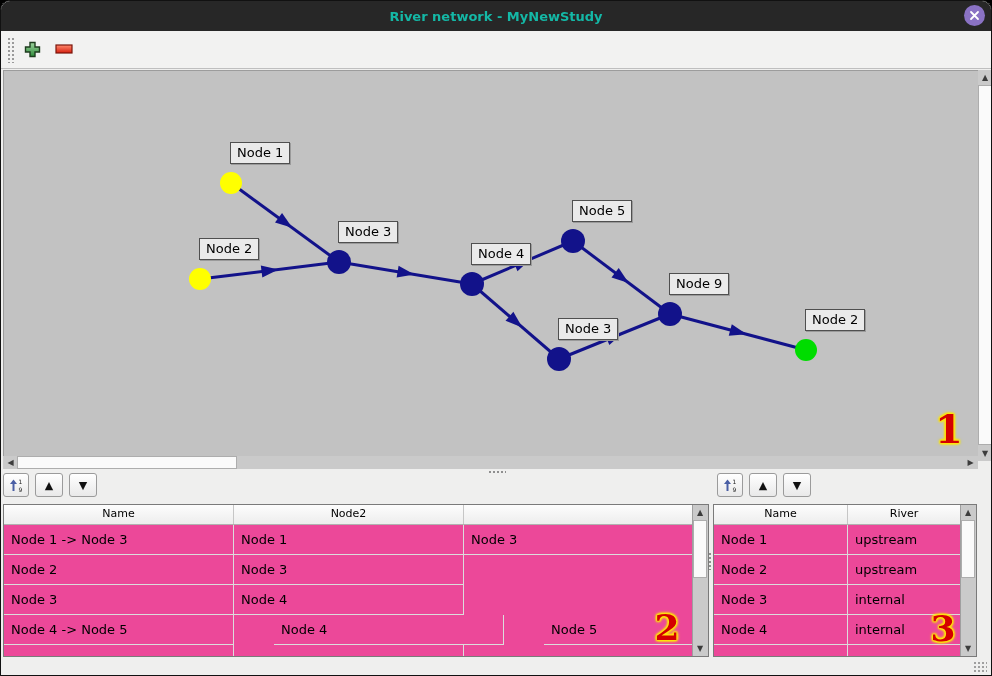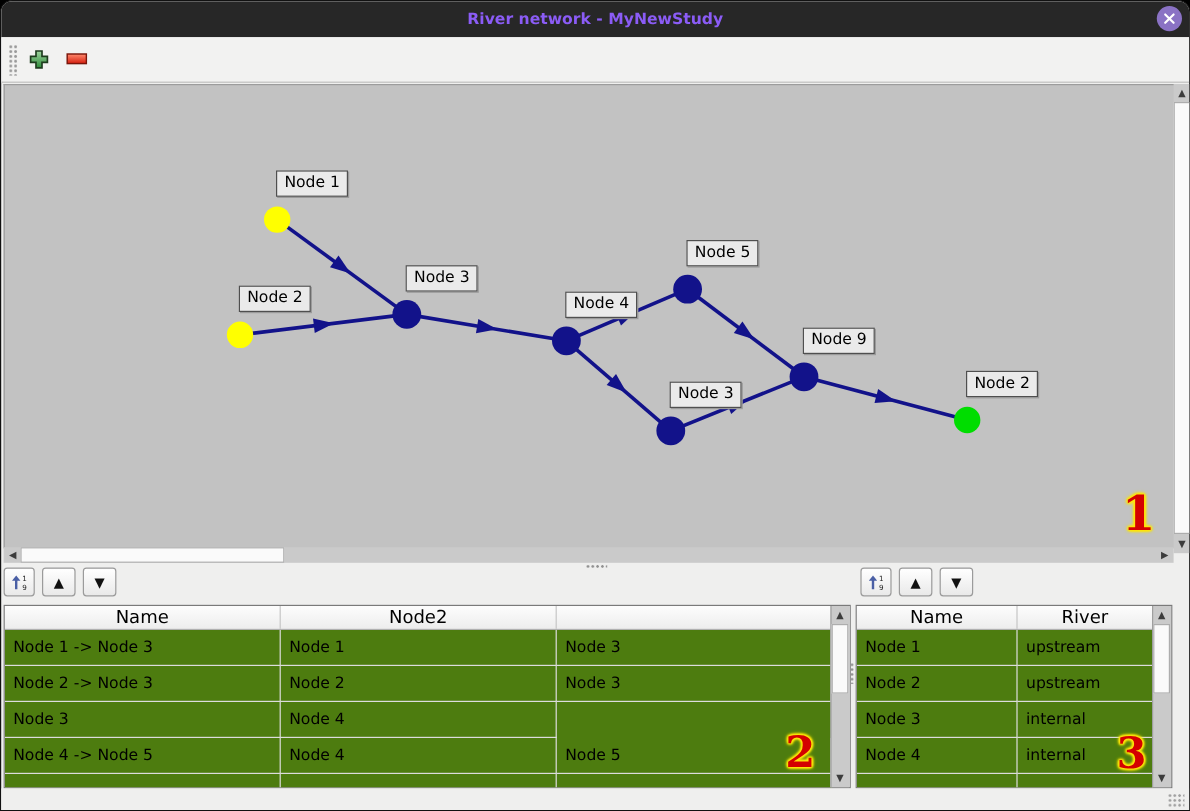--- a/index.html
+++ b/index.html
@@ -1,21 +1,21 @@
 <!DOCTYPE html>
 <html><head>
 <meta charset="utf-8">
 <style>
   html,body{margin:0;padding:0;background:#000;font-family:"DejaVu Sans","Liberation Sans",sans-serif;}
   #window{position:relative;width:990px;height:674px;background:#efefee;border:1px solid #111;
           border-radius:10px 10px 0 0;overflow:hidden;}
   
   #titlebar{position:absolute;left:0;top:0;width:100%;height:30px;background:#272727;
             display:flex;align-items:center;justify-content:center;}
-  #title{color:#8b5cf6;font-size:13px;font-weight:bold;}
+  #title{color:#14b8a6;font-size:13px;font-weight:bold;}
   #close-btn{position:absolute;right:6px;top:4px;width:21px;height:21px;border-radius:50%;
              background:#8a72c4;display:flex;align-items:center;justify-content:center;cursor:pointer;}
   
   #toolbar{position:absolute;left:0;top:30px;width:100%;height:37px;background:#f2f2f1;
            border-bottom:1px solid #bfbfbf;}
   .tool-handle{position:absolute;left:6px;top:6px;width:8px;height:26px;
                background-image:radial-gradient(#9a9a9a 1px,transparent 1.3px);background-size:4px 4px;}
   .tool-icon{position:absolute;top:8px;width:20px;height:20px;display:flex;align-items:center;justify-content:center;cursor:pointer;}
   
   #canvas{position:absolute;left:2px;top:69px;width:975px;height:386px;background:#c2c2c2;
@@ -32,22 +32,22 @@
           background-image:radial-gradient(#8f8f8f 1px,transparent 1.2px);background-size:4px 4px;}
   .dots-v{position:absolute;width:4px;height:18px;
           background-image:radial-gradient(#8f8f8f 1px,transparent 1.2px);background-size:4px 4px;}
   
   .tb-btn{position:absolute;top:472px;height:24px;width:28px;border:1px solid #9b9b9b;border-radius:3px;
           background:linear-gradient(#ffffff,#e9e9e9);display:flex;align-items:center;justify-content:center;
           cursor:pointer;box-sizing:border-box;}
   .tri{font-size:11px;color:#111;line-height:11px;}
   .table{position:absolute;top:503px;background:#fff;border:1px solid #7a7a7a;overflow:hidden;box-sizing:border-box;}
   .t-header{display:grid;height:19px;background:linear-gradient(#fdfdfd,#ededed);border-bottom:1px solid #b0b0b0;}
-  .t-header>div{font-size:15px;color:#000;text-align:center;line-height:18px;border-right:1px solid #c6c6c6;}
-  .t-row{display:grid;height:30px;background:#4d7c0f;}
+  .t-header>div{font-size:11px;color:#000;text-align:center;line-height:18px;border-right:1px solid #c6c6c6;}
+  .t-row{display:grid;height:30px;background:#ec4899;}
   .t-row>div{font-size:13px;color:#000;line-height:29px;padding-left:7px;border-right:1px solid #dcdcdc;
              border-bottom:1px solid #dcdcdc;overflow:hidden;white-space:nowrap;}
   .t-sb{position:absolute;right:0;top:0;bottom:0;width:15px;background:#cacaca;border-left:1px solid #9f9f9f;}
   
   #statusbar{position:absolute;left:0;top:656px;width:100%;height:19px;background:#efefee;}
   #grip{position:absolute;right:4px;bottom:3px;width:14px;height:12px;
         background-image:radial-gradient(#9f9f9f 1px,transparent 1.2px);background-size:4px 4px;}
   
   .ann{position:absolute;font-family:"DejaVu Serif","Liberation Serif",serif;font-weight:bold;color:#d40000;
        transform:translate(-50%,-50%);
@@ -183,29 +183,28 @@
         <div class="t-header" style="grid-template-columns: 230px 230px auto;">
           <div>Name</div>
           <div>Node2</div>
         </div>
         <div class="t-row" style="grid-template-columns: 230px 230px auto;">
           <div>Node 1 -&gt; Node 3</div>
           <div>Node 1</div>
           <div>Node 3</div>
         </div>
         <div class="t-row" style="grid-template-columns: 230px 230px auto;">
-          <div>Node 2 -&gt; Node 3</div>
           <div>Node 2</div>
           <div>Node 3</div>
         </div>
         <div class="t-row" style="grid-template-columns: 230px 230px auto;">
           <div>Node 3</div>
           <div>Node 4</div>
         </div>
-        <div class="t-row" style="grid-template-columns: 230px 230px auto;">
+        <div class="t-row" style="grid-template-columns: 230px 230px auto; gap: 40px;">
           <div>Node 4 -&gt; Node 5</div>
           <div>Node 4</div>
           <div>Node 5</div>
         </div>
         <div class="t-row" style="grid-template-columns: 230px 230px auto;">
           <div></div>
           <div></div>
           <div></div>
         </div>
       </div>

